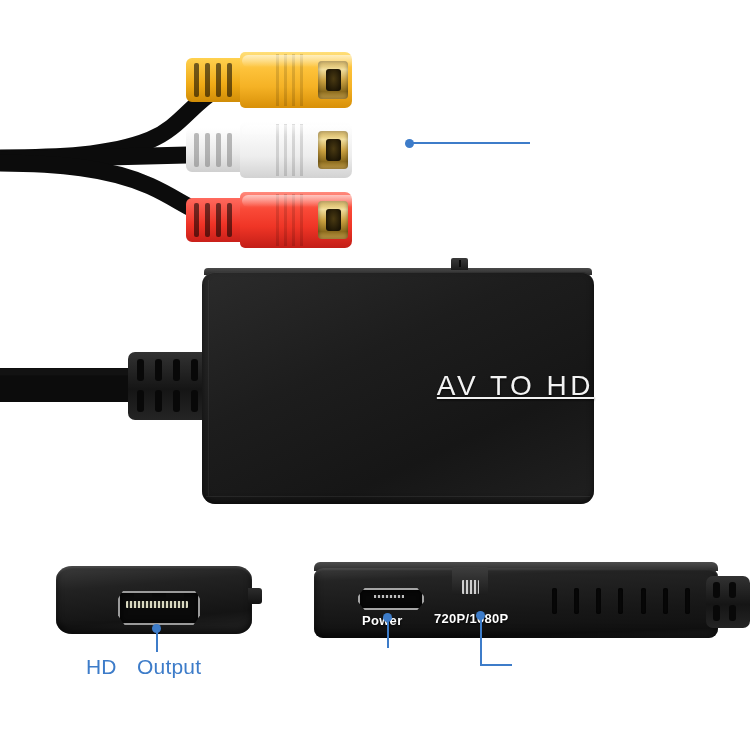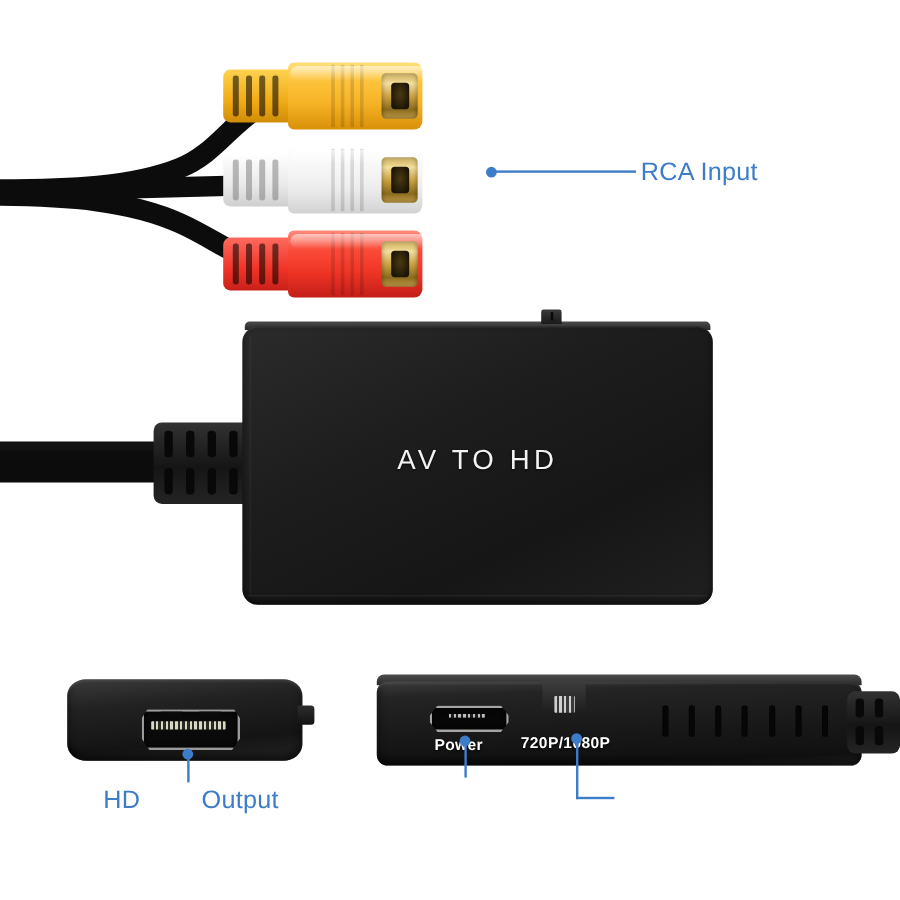--- a/index.html
+++ b/index.html
@@ -57,23 +57,24 @@
     border-radius:13px;
     box-shadow:inset 0 1px 0 rgba(255,255,255,.09), inset 0 -3px 6px rgba(0,0,0,.6);
   }
   .body-main .seam{
     position:absolute;left:4px;right:4px;bottom:7px;height:1px;background:rgba(255,255,255,.07);
   }
   .body-main .seam-left{
     position:absolute;left:6px;top:8px;bottom:8px;width:1px;background:rgba(255,255,255,.05);
   }
   .body-label{
-    position:absolute;width:100%;text-align:center;
-    color:#f2f2f2;font-size:23px;letter-spacing:3.5px;font-weight:400;
+    position:absolute;width:100%;text-align:right;
+    color:#f2f2f2;font-size:28px;letter-spacing:3.5px;font-weight:400;
     text-shadow:0 1px 2px rgba(0,0,0,.8);
+    text-decoration:underline;
   }
   .top-nub{
     position:absolute;background:linear-gradient(180deg,#3a3a3a,#1a1a1a);
     border-radius:2px 2px 0 0;
   }
   .top-nub .slit{position:absolute;left:50%;top:2px;width:2px;height:7px;margin-left:-1px;background:#070707;}
   .top-edge{
     position:absolute;height:7px;border-radius:4px 4px 0 0;
     background:linear-gradient(180deg,#4a4a4a,#2a2a2a);
   }
@@ -245,35 +246,34 @@
   </div>
 
   <div class="body-main" style="left:202px;top:272px;width:392px;height:232px;">
     <div class="seam-left"></div>
     <div class="seam"></div>
     <div class="body-label" style="top:98px;">AV  TO  HD</div>
   </div>
 
   <div class="anno-dot" style="left:405px;top:139px;"></div>
   <div class="anno-line" style="left:412px;top:142px;width:118px;height:2px;"></div>
-  <div class="anno-text" style="left:534px;top:132px;">RCA Input</div>
 
   <div class="hdmi-shell" style="left:56px;top:566px;width:196px;height:68px;">
   </div>
   <div class="hdmi-tab" style="left:248px;top:588px;width:14px;height:16px;"></div>
   <div class="hdmi-port" style="left:118px;top:591px;width:78px;height:30px;">
     <div class="notch" style="left:14px;width:18px;"></div>
     <div class="notch" style="left:46px;width:18px;"></div>
   </div>
   <div class="hdmi-pins" style="left:126px;top:601px;width:62px;"></div>
 
   <div class="anno-dot" style="left:152px;top:624px;"></div>
   <div class="anno-line" style="left:156px;top:630px;width:2px;height:22px;"></div>
   <div class="anno-text" style="left:86px;top:655px;">HD</div>
-  <div class="anno-text" style="left:168px;top:655px;">Output</div>
+  <div class="anno-text" style="left:137px;top:655px;">Output</div>
 
   <div class="side-top" style="left:314px;top:562px;width:404px;"></div>
   <div class="side-shell" style="left:314px;top:568px;width:404px;height:70px;"></div>
 
   <div class="usb-port" style="left:358px;top:588px;width:62px;height:18px;"></div>
   <div class="usb-pins" style="left:374px;top:595px;width:30px;"></div>
   <div class="silk" style="left:362px;top:613px;">Power</div>
 
   <div class="sw-housing" style="left:452px;top:567px;width:36px;height:28px;"></div>
   <div class="sw-toggle" style="left:462px;top:580px;width:17px;height:14px;"></div>

